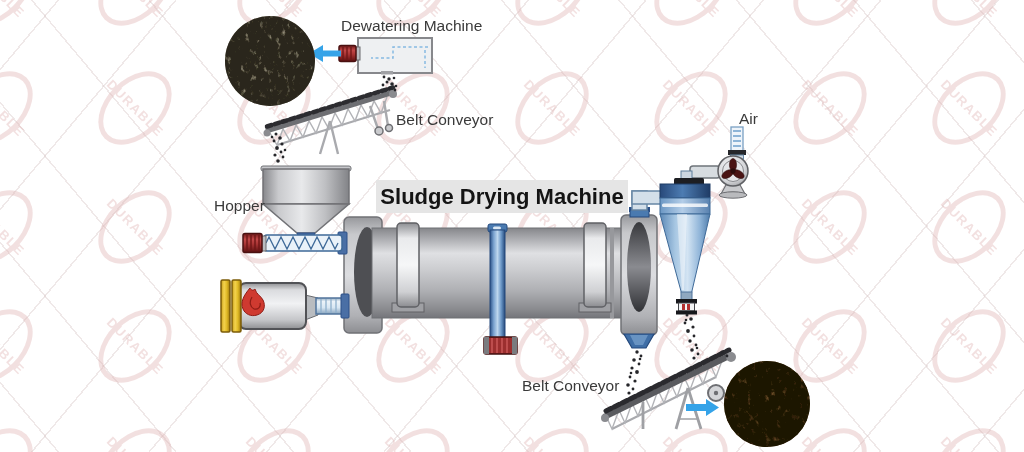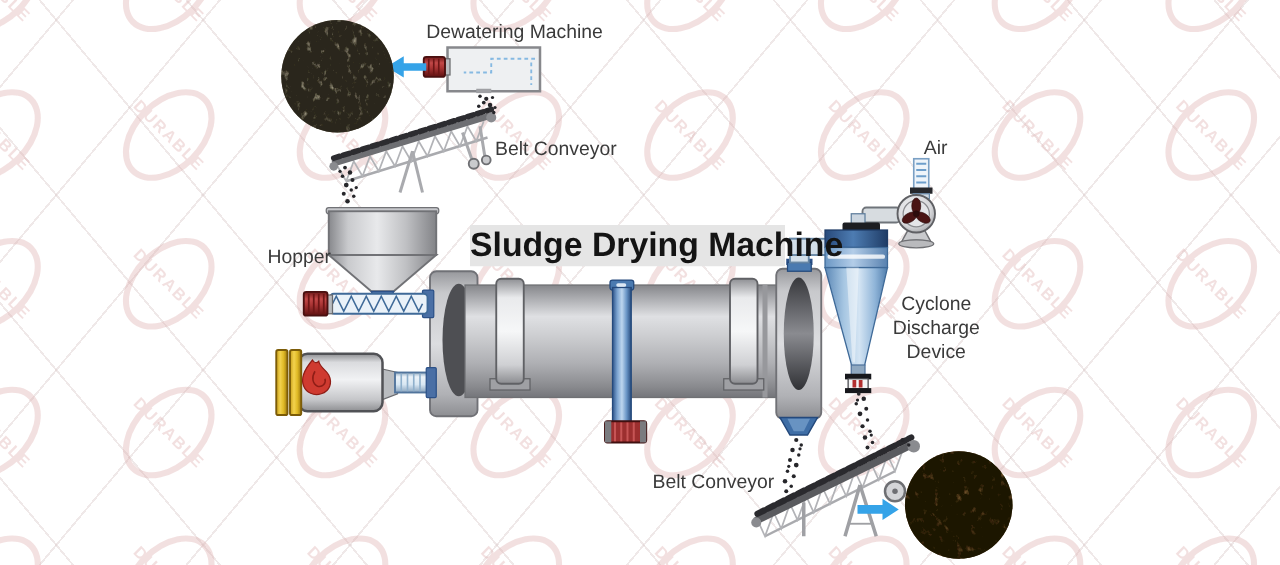--- a/index.html
+++ b/index.html
@@ -20,21 +20,21 @@
   .wm span{
     transform:rotate(90deg);font-size:13px;font-weight:bold;letter-spacing:1.5px;
     color:var(--watermark-pink,#e0b4b4);white-space:nowrap;
   }
   svg.diagram{position:absolute;left:0;top:0;z-index:2;}
   .lbl-layer{position:absolute;inset:0;z-index:3;pointer-events:none;}
   .lbl{position:absolute;color:var(--label-text,#3a3a3a);font-size:15.5px;white-space:nowrap;}
   .title{
     position:absolute;left:376px;top:180px;width:252px;height:33px;line-height:33px;
     background:var(--title-bg,#e5e5e5);color:var(--title-text,#141414);
-    font-size:27px;font-weight:bold;text-align:center;white-space:nowrap;
+    font-size:22px;font-weight:bold;text-align:center;white-space:nowrap;
   }
   .cyclone-lbl{left:707px;top:234px;width:84px;white-space:pre-line;line-height:19px;text-align:center;}
 </style>
 </head>
 <body>
 
 <div class="stage">
 
   <div class="wm-layer">
       <div class="wm" style="left: -4px; top: -11px;">
@@ -491,19 +491,16 @@
 
     <path d="M686,404 H706 V399 L719,407.5 L706,416 V411 H686 Z" style="fill:var(--accent-blue,#35a3e8)"></path>
   </svg>
 
   <div class="lbl-layer">
     <div class="lbl" style="left:325px;top:17px;margin-left:16px;">Dewatering Machine</div>
     <div class="lbl" style="left:396px;top:111px;">Belt Conveyor</div>
     <div class="lbl" style="left:214px;top:177px;margin-top:20px;">Hopper</div>
     <div class="title">Sludge Drying Machine</div>
     <div class="lbl" style="left:727px;top:110px;margin-left:12px;">Air</div>
-    <div class="lbl cyclone-lbl">Cyclone
-Discharge
-Device</div>
     <div class="lbl" style="left:522px;top:377px;">Belt Conveyor</div>
   </div>
 
 </div>
 
 </body></html>

